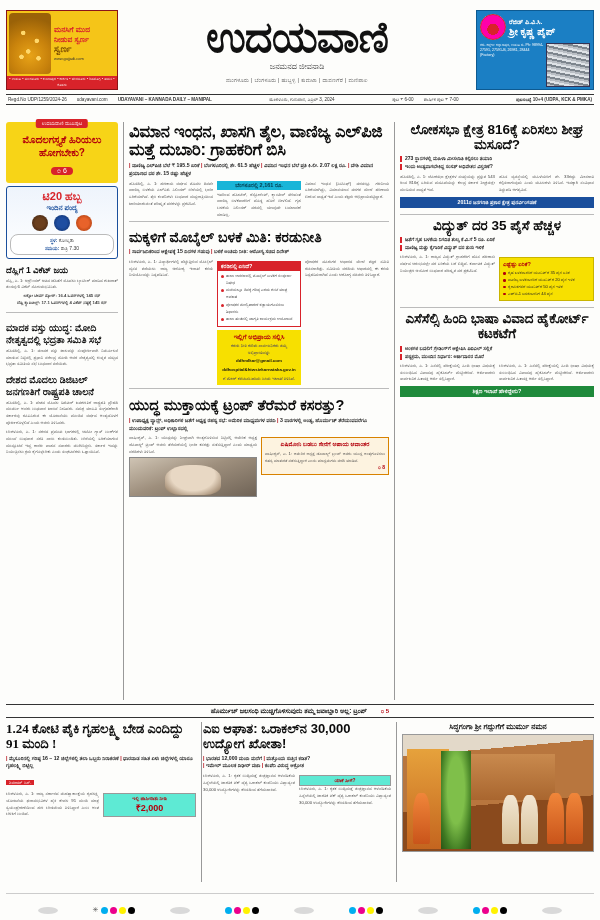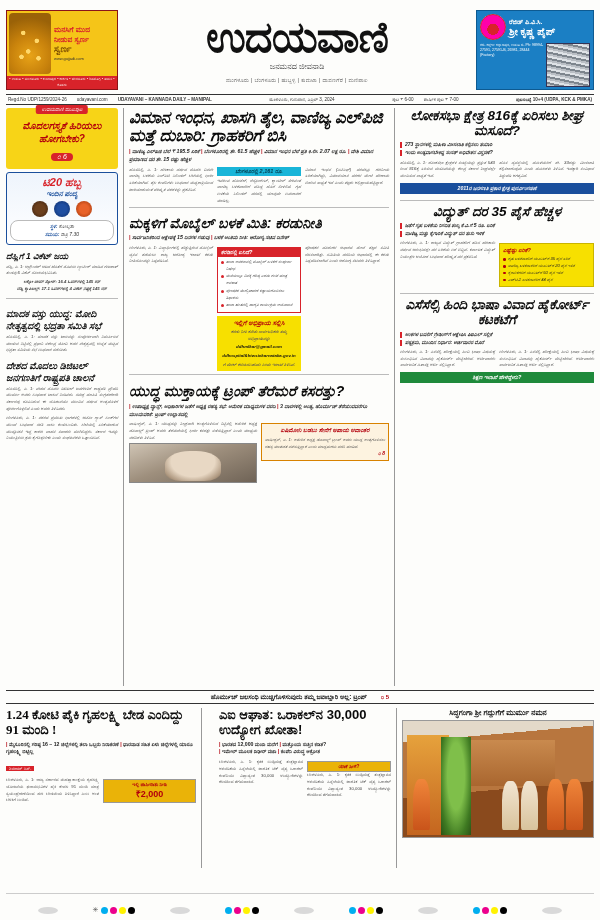--- a/index.html
+++ b/index.html
@@ -105,23 +105,22 @@
     border-top: 1px solid #333; border-bottom: 1px solid #333;
     margin-top: 4px; padding: 2px 2px;
     font-size: 4.6px; color: #333; gap: 10px;
   }
   .infobar .ib { white-space: nowrap; }
   .ib-bold { font-weight: bold; }
   .ib-sp { flex: 1; }
 
   
   .grid {
-    display: flex; gap: 5px; margin-top: 3px;
+    display: flex; gap: 5px; margin-top: 17px;
     height: 578px;
-    font-style: italic;
   }
   .col-left  { width: 112px; display: flex; flex-direction: column; gap: 3px; }
   .col-mid   { flex: 1; display: flex; flex-direction: column; }
   .col-right { width: 200px; display: flex; flex-direction: column; }
 
   .vrule { border-left: 1px solid #999; }
 
   
   .promo-yellow {
     background: #f7d417; border-radius: 3px;
@@ -289,21 +288,21 @@
     font-size: 13px; font-weight: bold; line-height: 1.14; color: #0a0a0a;
     font-family: "Liberation Serif", serif;
   }
   .bhead-sans { font-family: "Liberation Sans", sans-serif; }
   .redtag {
     display: inline-block; background: #d8232a; color: #fff;
     font-size: 4.4px; padding: 0 3px; margin-top: 2px;
   }
   .adbox {
     border: 1px solid #999; padding: 2px; margin-top: 2px;
-    text-align: center; background: #eab308;
+    text-align: center; background: #5eead4;
   }
   .adbox-h { font-size: 4.8px; font-weight: bold; color: #b3000c; }
   .adbox-amt { font-size: 9px; font-weight: bold; color: #b3000c; }
   .bphoto-title {
     font-size: 7.5px; font-weight: bold; color: #111;
     text-align: center; margin-bottom: 2px;
   }
   .bphoto {
     width: 100%; height: 118px; border: 1px solid #999;
     background: linear-gradient(175deg, #e3d9c9 0 16%, #b8763e 16% 58%, #8a4a1d 58% 100%);
@@ -623,21 +622,21 @@
           </div>
         <div class="colx">
           <div class="adbox">
             <div class="adbox-h">ಇಲ್ಲಿ ಜಾಹೀರಾತು ನೀಡಿ</div>
             <div class="adbox-amt">₹2,000</div>
           </div>
         </div>
       </div>
     </div>
 
-    <div class="b2 vrule" style="padding-left:17px;">
+    <div class="b2 vrule" style="padding-left:1px;">
       <div class="bhead bhead-sans">ಎಐ ಆಘಾತ: ಒರಾಕಲ್‌ನ 30,000 ಉದ್ಯೋಗ ಖೋತಾ!</div>
       <div class="subline">
         <span class="rupee">|</span> <span>ಭಾರತದ 12,000 ಮಂದಿ ಮನೆಗೆ</span>
         <span class="rupee">|</span> <span>ಮತ್ತೊಂದು ಸುತ್ತಿನ ಕಡಿತ?</span><br>
         <span class="rupee">|</span> <span>ಇಮೇಲ್ ಮೂಲಕ ದಿಢೀರ್ ವಜಾ</span>
         <span class="rupee">|</span> <span>ಕಂಪೆನಿ ವಿರುದ್ಧ ಆಕ್ರೋಶ</span>
       </div>
       <div class="cols2">
         <div class="colx">
             <div class="body-txt">ಬೆಂಗಳೂರು, ಎ. 1: ಕೃತಕ ಬುದ್ಧಿಮತ್ತೆ ತಂತ್ರಜ್ಞಾನದ ಅಳವಡಿಕೆಯ ಹಿನ್ನೆಲೆಯಲ್ಲಿ ಜಾಗತಿಕ ಟೆಕ್ ದೈತ್ಯ ಒರಾಕಲ್ ಕಂಪೆನಿಯು ವಿಶ್ವಾದ್ಯಂತ 30,000 ಉದ್ಯೋಗಿಗಳನ್ನು ಕೆಲಸದಿಂದ ತೆಗೆದುಹಾಕಿದೆ.</div>

